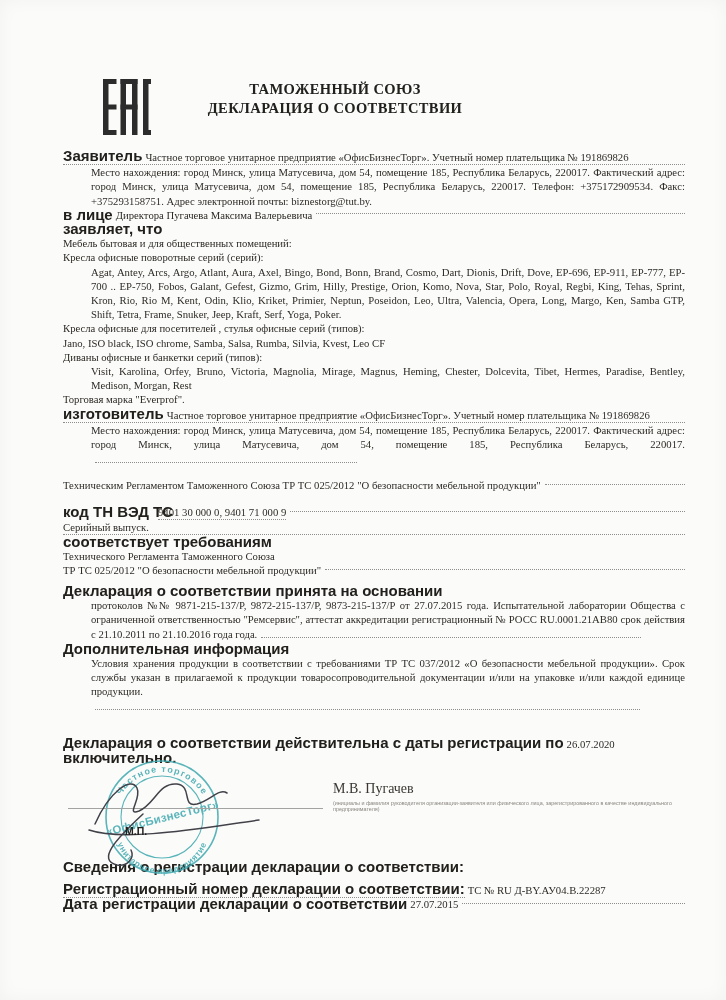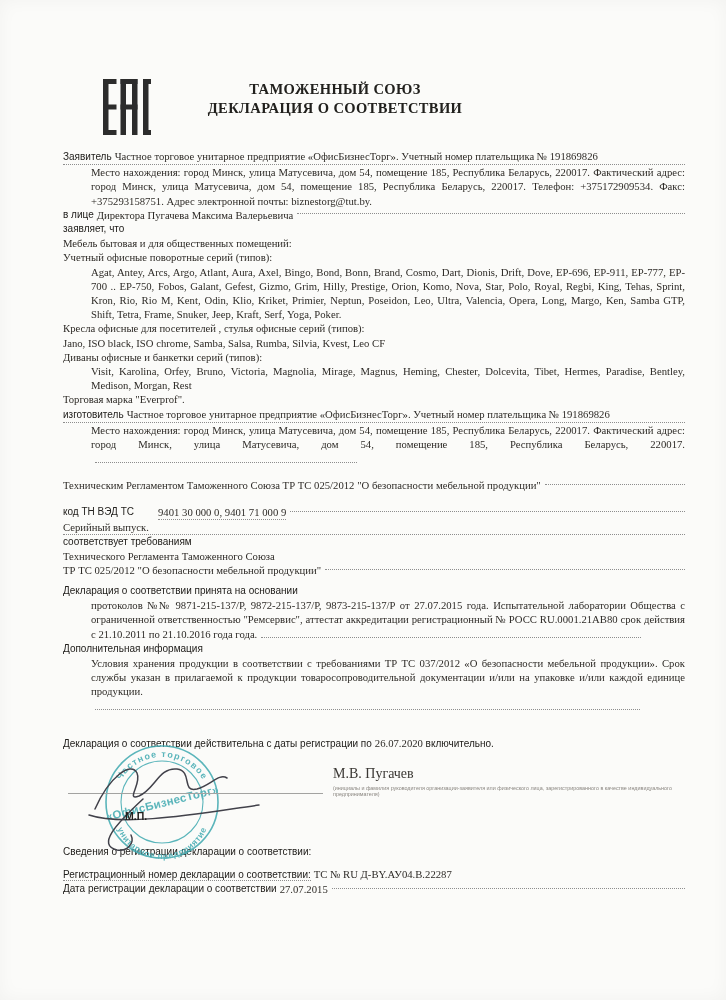--- a/index.html
+++ b/index.html
@@ -6,21 +6,21 @@
   .page{width:726px;height:1000px;position:relative;background:#fbfbf9;overflow:hidden;
         box-shadow:inset 0 0 18px rgba(0,0,0,0.04);}
   .logo{position:absolute;left:103px;top:79px;}
   .titles{position:absolute;left:140px;top:80px;width:390px;text-align:center;
           font-family:"Liberation Serif",serif;font-weight:bold;font-size:14.5px;
           line-height:19px;color:#21201d;letter-spacing:.4px;}
   .content{position:absolute;top:149px;left:63px;width:622px;
            font-family:"Liberation Serif",serif;font-size:10.7px;line-height:14.2px;
            color:#2e2b27;}
   p{margin:0;}
-  .b{font-family:"Liberation Sans",sans-serif;font-weight:normal;font-size:10px;color:#22201d;margin-right:3px;}
+  .b{font-family:"Liberation Sans",sans-serif;font-weight:bold;font-size:15px;color:#22201d;margin-right:3px;}
   .dotted{border-bottom:1px dotted #8d8d8d;}
   .just{text-align:justify;margin-left:28px;}
   .flex{display:flex;align-items:center;}
   .flex>span{white-space:nowrap;}
   .leader{flex:1;border-bottom:1px dotted #8d8d8d;margin:0 0 2px 4px;min-width:10px;}
   .ldr{display:inline-block;height:11px;border-bottom:1px dotted #8d8d8d;vertical-align:baseline;margin-left:4px;}
   .gap12{height:12px;}.gap6{height:6px;}
   .tnved-label{display:inline-block;width:92px;}
   .validity{margin-top:22px;}
   .sigblock{position:relative;height:86px;margin-top:4px;}
@@ -70,21 +70,21 @@
 
     <p class="flex">
         <span class="b">в лице</span>
         <span>Директора Пугачева Максима Валерьевича</span>
         <span class="leader"></span>
       </p>
 
     <p class="b">заявляет, что</p>
 
     <p>Мебель бытовая и для общественных помещений:</p>
-    <p>Учетный офисные поворотные серий (типов):</p>
+    <p>Кресла офисные поворотные серий (серий):</p>
     <p class="just">Agat, Antey, Arcs, Argo, Atlant, Aura, Axel, Bingo, Bond, Bonn, Brand, Cosmo, Dart, Dionis, Drift, Dove, EP-696, EP-911, EP-777, EP-700 .. EP-750, Fobos, Galant, Gefest, Gizmo, Grim, Hilly, Prestige, Orion, Komo, Nova, Star, Polo, Royal, Regbi, King, Tehas, Sprint, Kron, Rio, Rio M, Kent, Odin, Klio, Kriket, Primier, Neptun, Poseidon, Leo, Ultra, Valencia, Opera, Long, Margo, Ken, Samba GTP, Shift, Tetra, Frame, Snuker, Jeep, Kraft, Serf, Yoga, Poker.</p>
     <p>Кресла офисные для посетителей , стулья офисные серий (типов):</p>
     <p>Jano, ISO black, ISO chrome, Samba, Salsa, Rumba, Silvia, Kvest, Leo CF</p>
     <p>Диваны офисные и банкетки серий (типов):</p>
     <p class="just">Visit, Karolina, Orfey, Bruno, Victoria, Magnolia, Mirage, Magnus, Heming, Chester, Dolcevita, Tibet, Hermes, Paradise, Bentley, Medison, Morgan, Rest</p>
     <p>Торговая марка "Everprof".</p>
 
     <p class="dotted"><span class="b">изготовитель</span><span>Частное торговое унитарное предприятие «ОфисБизнесТорг». Учетный номер плательщика № 191869826</span></p>
 
     <p class="just"><span>Место нахождения: город Минск, улица Матусевича, дом 54, помещение 185, Республика Беларусь, 220017. Фактический адрес: город Минск, улица Матусевича, дом 54, помещение 185, Республика Беларусь, 220017.</span><span class="ldr" style="width:262px"></span></p>

